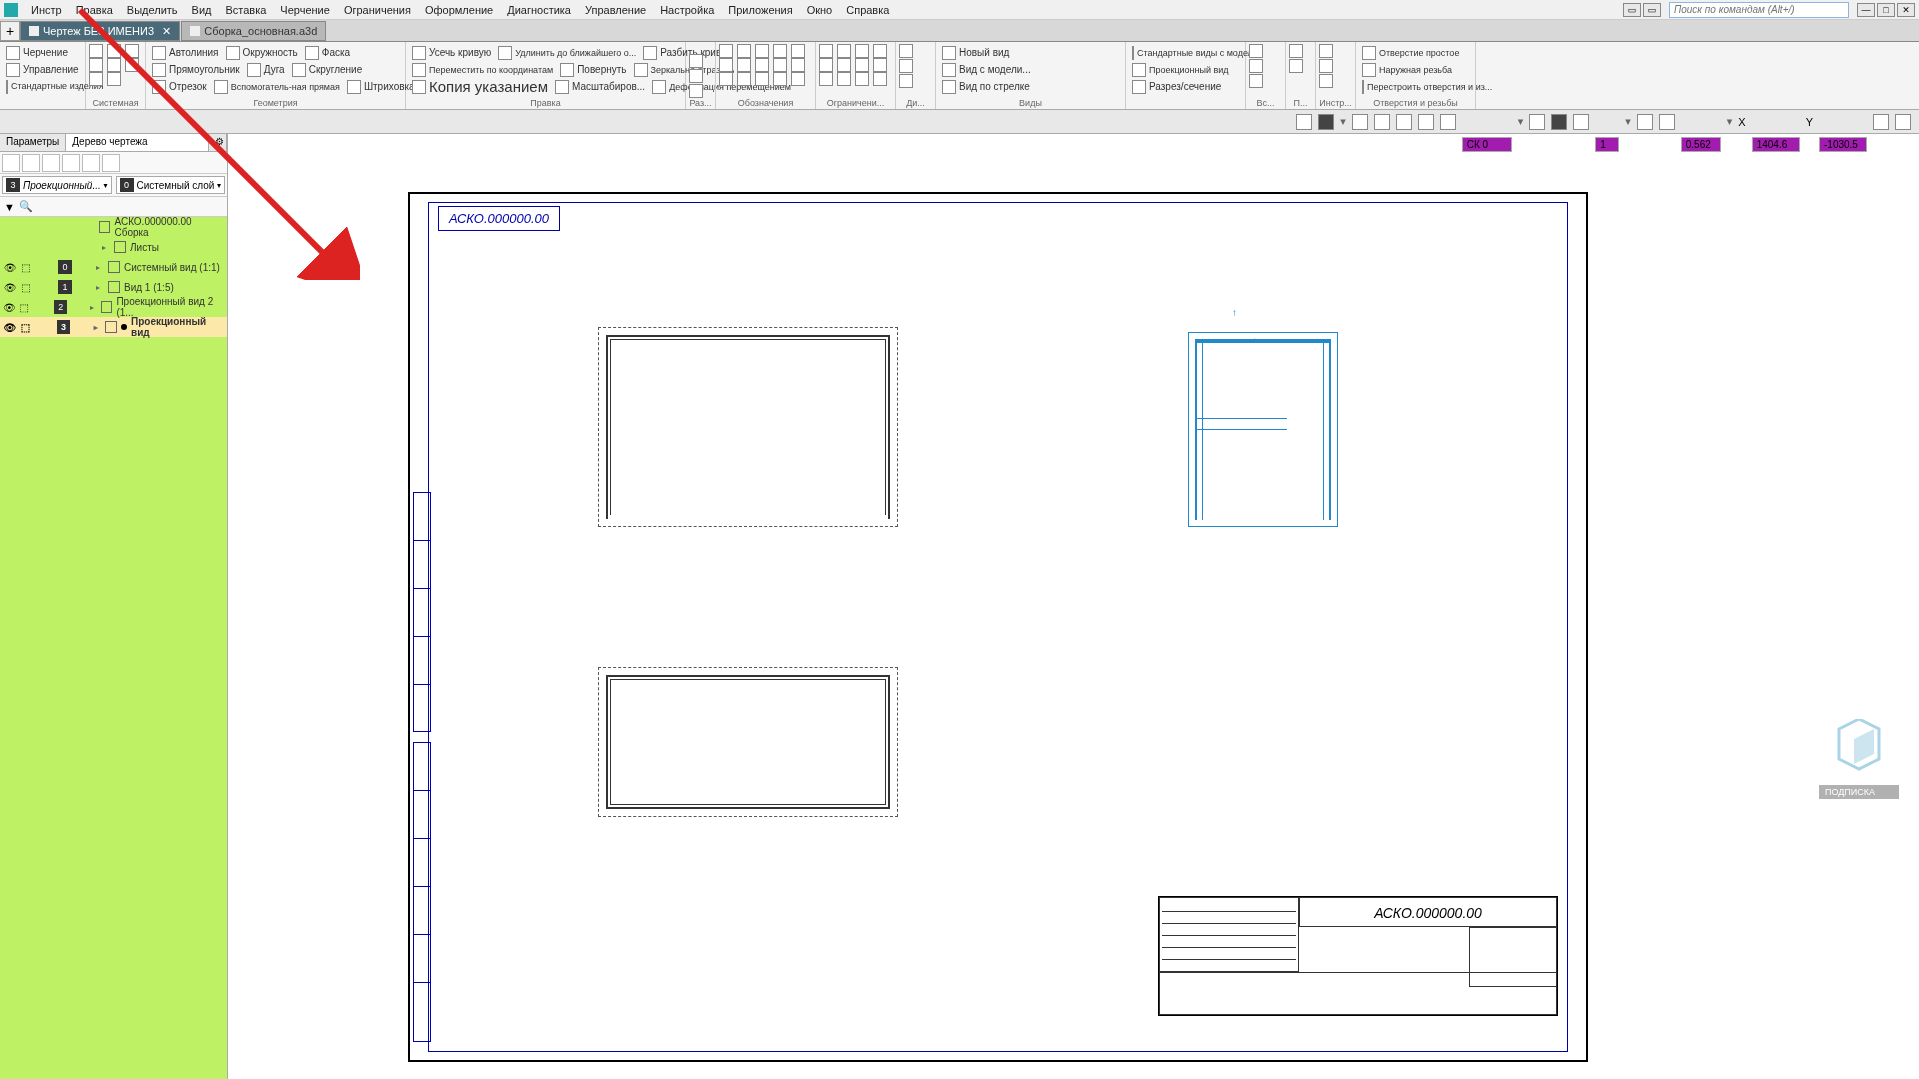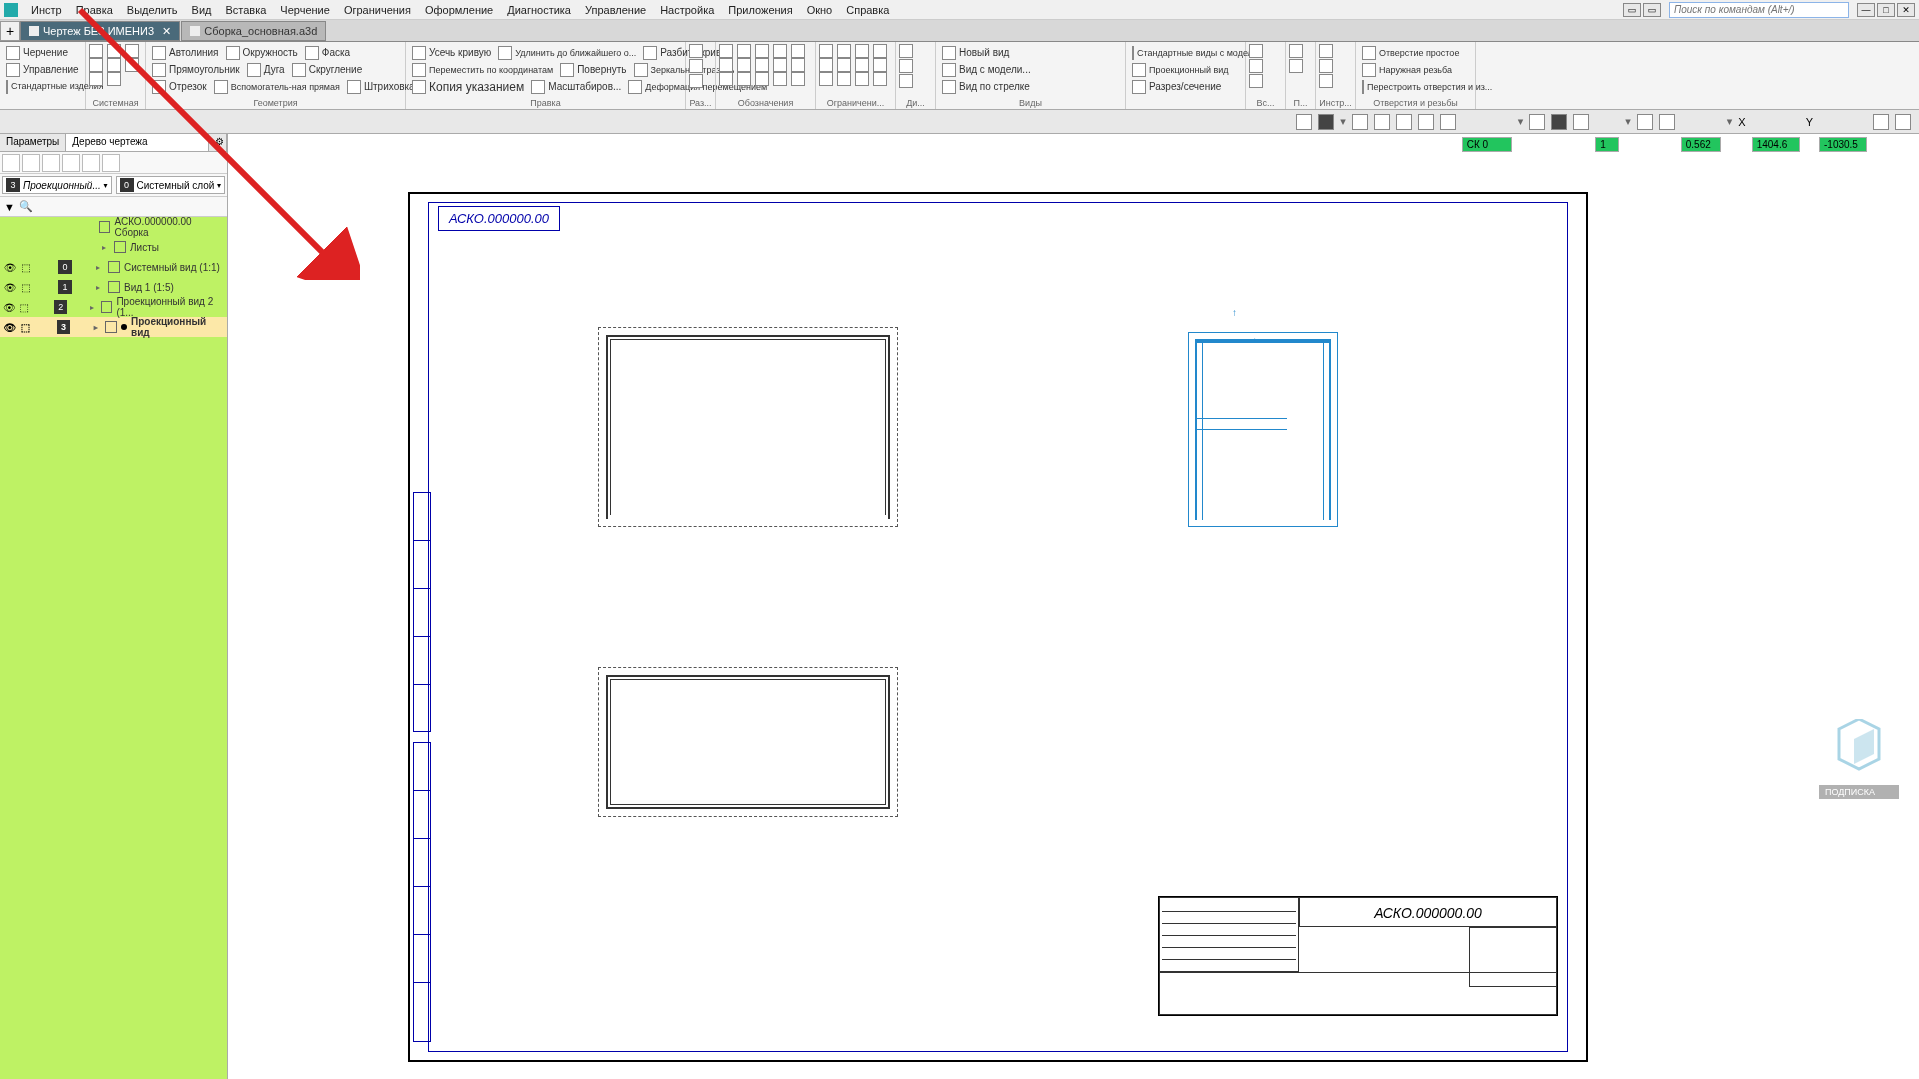--- a/index.html
+++ b/index.html
@@ -23,21 +23,21 @@
 .ribbon-sec { border-right:1px solid #ccc; padding:2px 3px; display:flex; flex-direction:column; position:relative; }
 .ribbon-label { position:absolute; bottom:1px; left:0; right:0; text-align:center; font-size:9px; color:#666; }
 .rbtn-col { display:flex; flex-direction:column; gap:1px; }
 .rbtn-row { display:flex; gap:1px; }
 .rbtn { display:flex; align-items:center; padding:1px 3px; cursor:pointer; height:17px; }
 .ricon { width:14px; height:14px; border:1px solid #888; background:#fff; margin-right:3px; display:inline-block; }
 .rtxt { font-size:10px; color:#333; white-space:nowrap; }
 
 .statusbar-top { height:24px; background:#e8e8e8; border-bottom:1px solid #aaa; display:flex; align-items:center; justify-content:flex-end; padding:0 8px; gap:6px; }
 .sb-icon { width:16px; height:16px; border:1px solid #888; background:#fff; }
-.sb-field { border:1px solid #aaa; padding:1px 4px; background:#22c55e; font-size:10px;margin-top:46px; }
+.sb-field { border:1px solid #aaa; padding:1px 4px; background:#a21caf; font-size:10px;margin-top:46px; }
 
 .main { display:flex; height:calc(1079px - 20px - 22px - 68px - 24px); }
 
 .leftpanel { width:228px; background:#f8f8f8; border-right:1px solid #aaa; display:flex; flex-direction:column; }
 .lp-tabs { height:18px; display:flex; border-bottom:1px solid #aaa; }
 .lp-tab { padding:2px 6px; border-right:1px solid #aaa; background:#e8e8e8; font-size:10px; }
 .lp-tab.active { background:#fff; }
 .lp-toolbar { height:22px; display:flex; align-items:center; padding:2px; gap:2px; border-bottom:1px solid #ccc; }
 .lp-toolbtn { width:18px; height:18px; border:1px solid #bbb; background:#fff; }
 .lp-selects { display:flex; padding:2px; gap:4px; border-bottom:1px solid #ccc; }
@@ -215,34 +215,34 @@
           <span class="rtxt">Повернуть</span>
         </div>
       <div class="rbtn">
           <span class="ricon"></span>
           <span class="rtxt" style="font-size:9px;">Зеркально отразить</span>
         </div>
     </div>
     <div class="rbtn-row">
       <div class="rbtn">
           <span class="ricon"></span>
-          <span class="rtxt" style="font-size:12px;">Копия указанием</span>
+          <span class="rtxt" style="font-size:15px;">Копия указанием</span>
         </div>
       <div class="rbtn">
           <span class="ricon"></span>
           <span class="rtxt">Масштабиров...</span>
         </div>
       <div class="rbtn">
           <span class="ricon"></span>
           <span class="rtxt" style="font-size:9px;">Деформация перемещением</span>
         </div>
     </div>
     <span class="ribbon-label">Правка</span>
   </div>
-  <div class="ribbon-sec" style="width:30px;">
+  <div class="ribbon-sec" style="width:30px;justify-content:center;">
     <div class="rbtn-col">
         <span class="ricon"></span>
         <span class="ricon"></span>
         <span class="ricon"></span>
       </div>
     <span class="ribbon-label">Раз...</span>
   </div>
   <div class="ribbon-sec" style="width:100px;">
     <div class="rbtn-row">
         <span class="ricon"></span>

